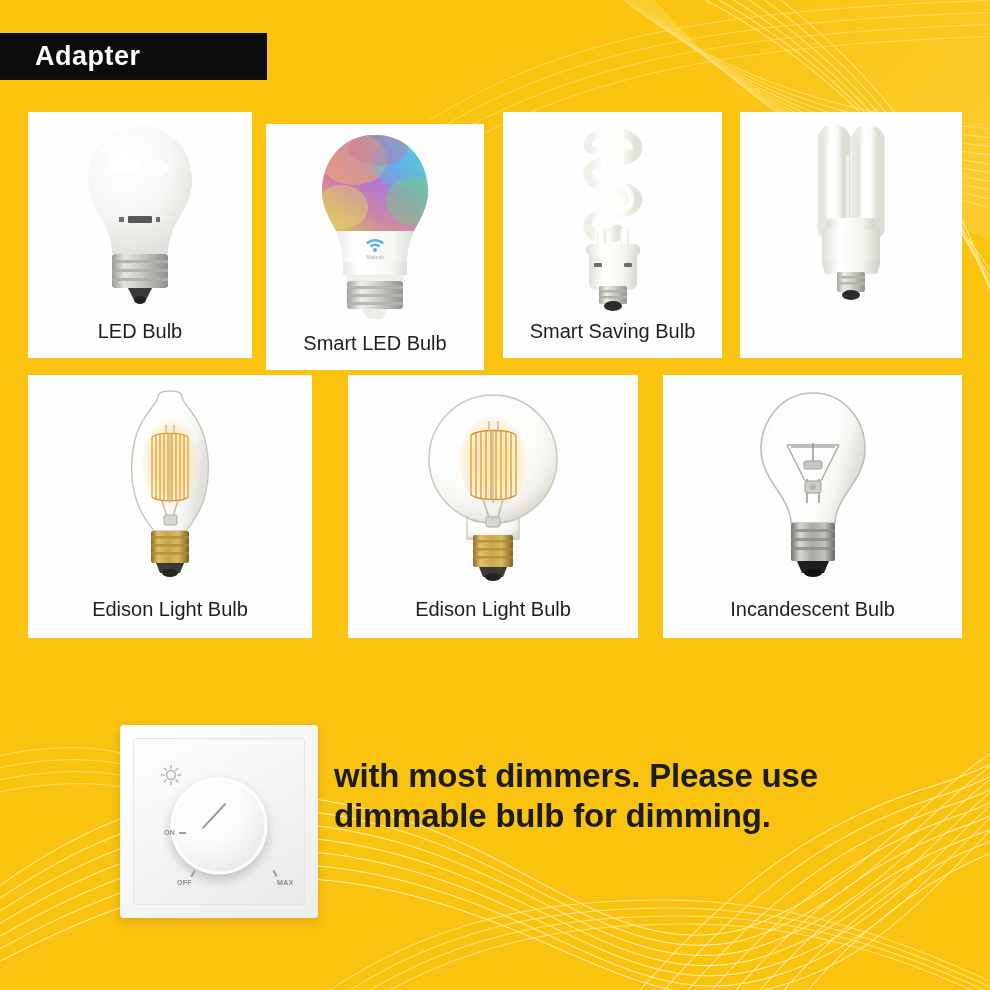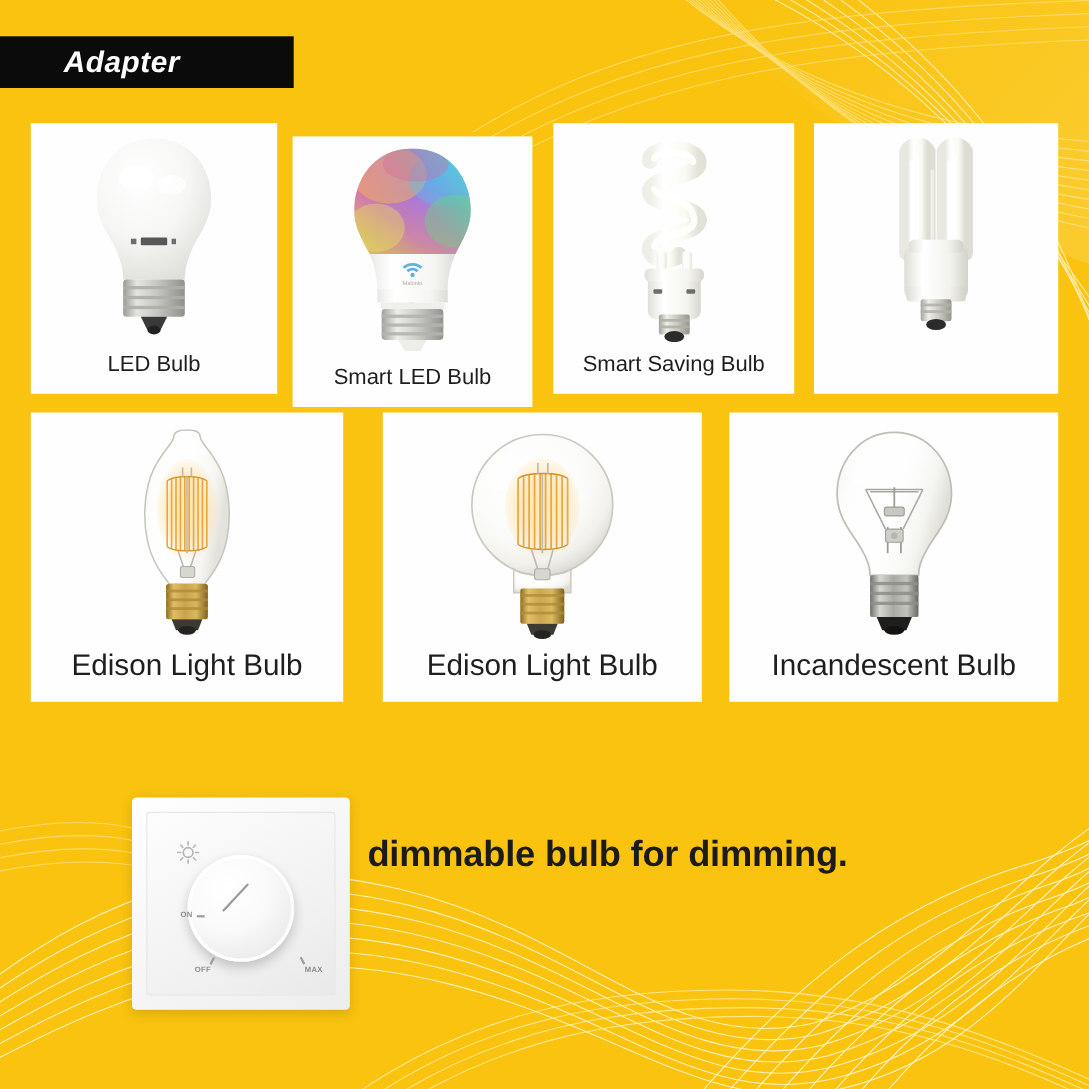--- a/index.html
+++ b/index.html
@@ -13,40 +13,40 @@
 
   
   .bg-waves{position:absolute;inset:0;pointer-events:none;}
 
   
   .header-bar{
     position:absolute;left:0;top:33px;width:267px;height:47px;
     background:#0B0B0B;display:flex;align-items:center;
   }
   .header-title{
-    color:#FFFFFF;font-size:27px;font-weight:bold;font-style:italic;
-    letter-spacing:.5px;margin-left:58px;line-height:1;
+    color:#FFFFFF;font-size:27px;font-weight:bold;
+    letter-spacing:.5px;margin-left:35px;line-height:1;
   }
 
   
   .card{
     position:absolute;background:#FEFEFE;
     display:flex;flex-direction:column;align-items:center;justify-content:flex-end;
     overflow:hidden;
   }
   .card .art{
     position:absolute;left:0;right:0;top:0;bottom:44px;
     display:flex;align-items:center;justify-content:center;
   }
   .card .cap{
     position:relative;z-index:2;width:100%;text-align:center;
     color:#1E1E1E;font-size:20px;line-height:1;padding-bottom:17px;
     white-space:nowrap;
   }
-  .r2 .cap{font-size:27px;padding-bottom:19px;}
+  .r2 .cap{font-size:20px;padding-bottom:19px;}
 
   
   #card-led   {left:28px; top:112px;width:224px;height:246px;}
   #card-smart {left:266px;top:124px;width:218px;height:246px;}
   #card-energy{left:503px;top:112px;width:219px;height:246px;}
   #card-cfl   {left:740px;top:112px;width:222px;height:246px;}
   
   #card-edison-st{left:28px; top:375px;width:284px;height:263px;}
   #card-edison-g {left:348px;top:375px;width:290px;height:263px;}
   #card-incand   {left:663px;top:375px;width:299px;height:263px;}
@@ -576,16 +576,17 @@
       <span class="tick tick-off">OFF</span>
       <span class="tick tick-max">MAX</span>
 
       <div class="dash" style="left:45px;top:93px;width:7px;height:1.5px;"></div>
       <div class="dash" style="left:58px;top:131px;width:1.5px;height:7px;transform:rotate(28deg);"></div>
       <div class="dash" style="left:140px;top:131px;width:1.5px;height:7px;transform:rotate(-28deg);"></div>
     </div>
   </div>
 
   <div class="compat-text">
+    <span>with most dimmers. Please use</span>
     <span>dimmable bulb for dimming.</span>
   </div>
 
 </div>
 
 </body></html>

